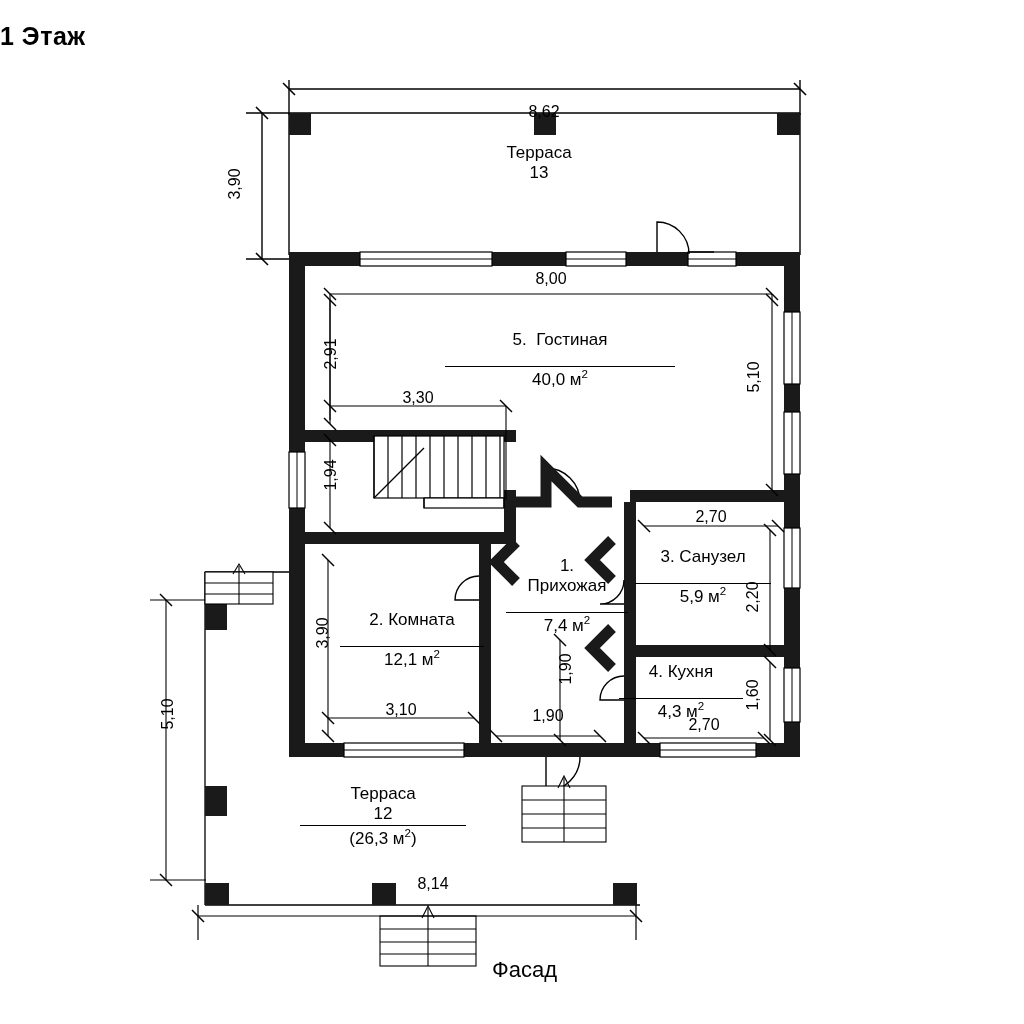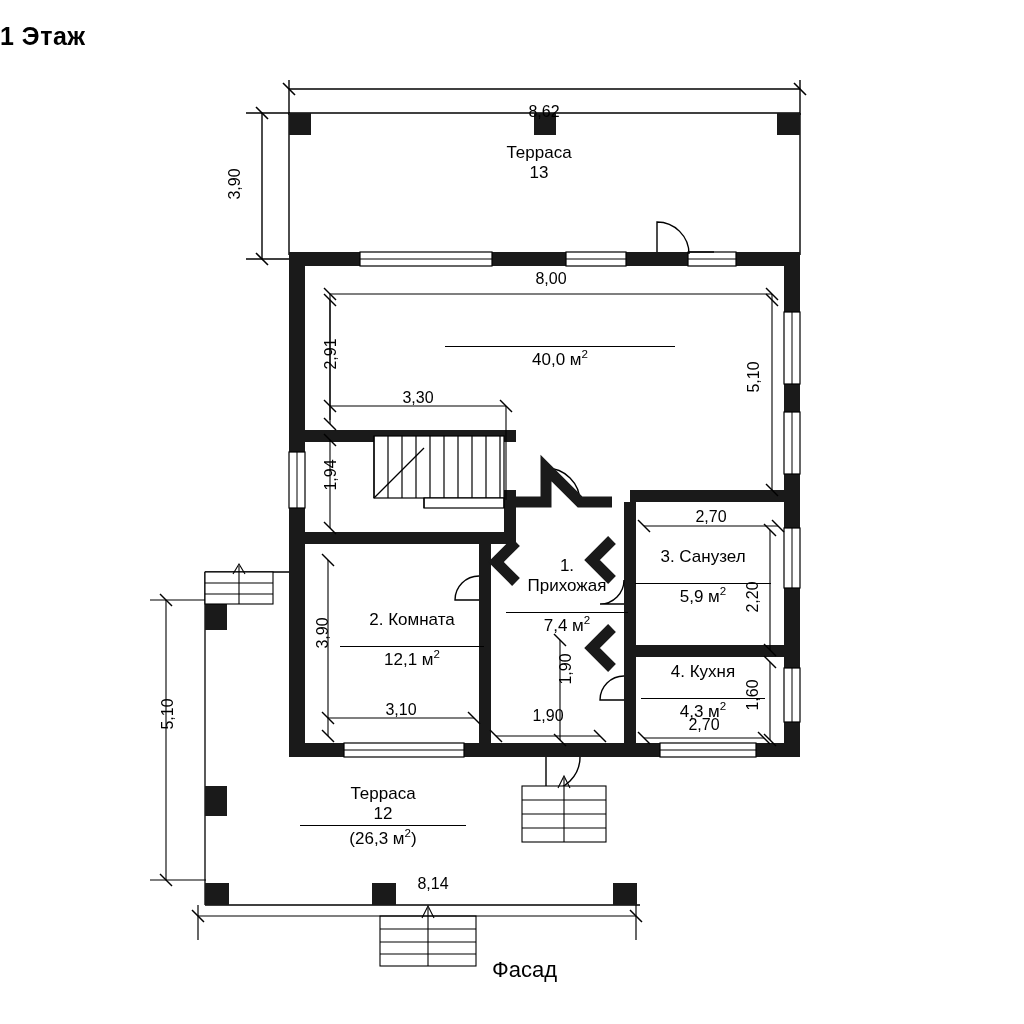--- a/index.html
+++ b/index.html
@@ -302,20 +302,23 @@
 
   </g>
 </svg>
 
 <div class="lbl" style="left:444px; top:143px; width:190px;">
   <span class="terr-name">Терраса</span>
   <span class="terr-num">13</span>
 </div>
 
 <div class="lbl" style="left:445px; top:330px; width:230px;">
+  <span class="room-name">
+    <span>5.</span>&nbsp;&nbsp;<span>Гостиная</span>
+  </span>
   <span class="room-area">40,0 м<sup>2</sup></span>
 </div>
 
 <div class="lbl" style="left:635px; top:547px; width:136px;">
   <span class="room-name">
     <span>3.</span>&nbsp;<span>Санузел</span>
   </span>
   <span class="room-area">5,9 м<sup>2</sup></span>
 </div>
 
@@ -325,21 +328,21 @@
   <span class="room-area">7,4 м<sup>2</sup></span>
 </div>
 
 <div class="lbl" style="left:340px; top:610px; width:144px;">
   <span class="room-name">
     <span>2.</span>&nbsp;<span>Комната</span>
   </span>
   <span class="room-area">12,1 м<sup>2</sup></span>
 </div>
 
-<div class="lbl" style="left:641px; top:662px; width:124px;">
+<div class="lbl" style="left:619px; top:662px; width:124px;">
   <span class="room-name">
     <span>4.</span>&nbsp;<span>Кухня</span>
   </span>
   <span class="room-area">4,3 м<sup>2</sup></span>
 </div>
 
 <div class="lbl" style="left:300px; top:784px; width:166px;">
   <span class="terr-name">Терраса</span>
   <span class="terr-num">12</span>
   <span class="terr-area">(26,3 м<sup>2</sup>)</span>

